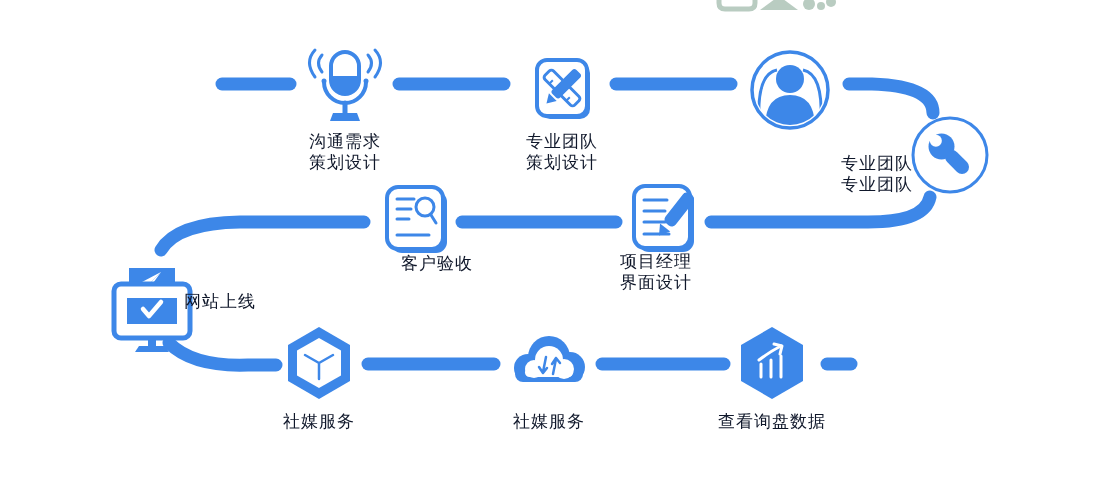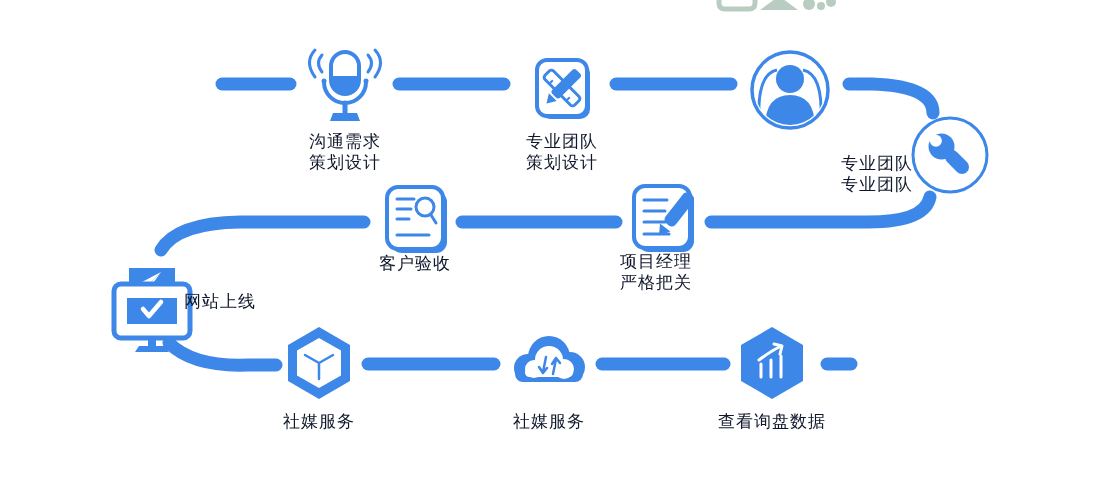--- a/index.html
+++ b/index.html
@@ -183,27 +183,27 @@
     <div>专业团队</div>
     <div>策划设计</div>
   </div>
 
 
   <div class="label" style="left:877px;top:153px">
     <div>专业团队</div>
     <div>专业团队</div>
   </div>
 
-  <div class="label" style="left:415px;top:253px">
+  <div class="label" style="left:437px;top:253px">
     <div>客户验收</div>
   </div>
 
   <div class="label" style="left:656px;top:251px">
     <div>项目经理</div>
-    <div>严格把关</div>
+    <div>界面设计</div>
   </div>
 
   <div class="label left-align" style="left:184px;top:291px">
     <div>网站上线</div>
   </div>
 
   <div class="label" style="left:319px;top:411px">
     <div>社媒服务</div>
   </div>
 

